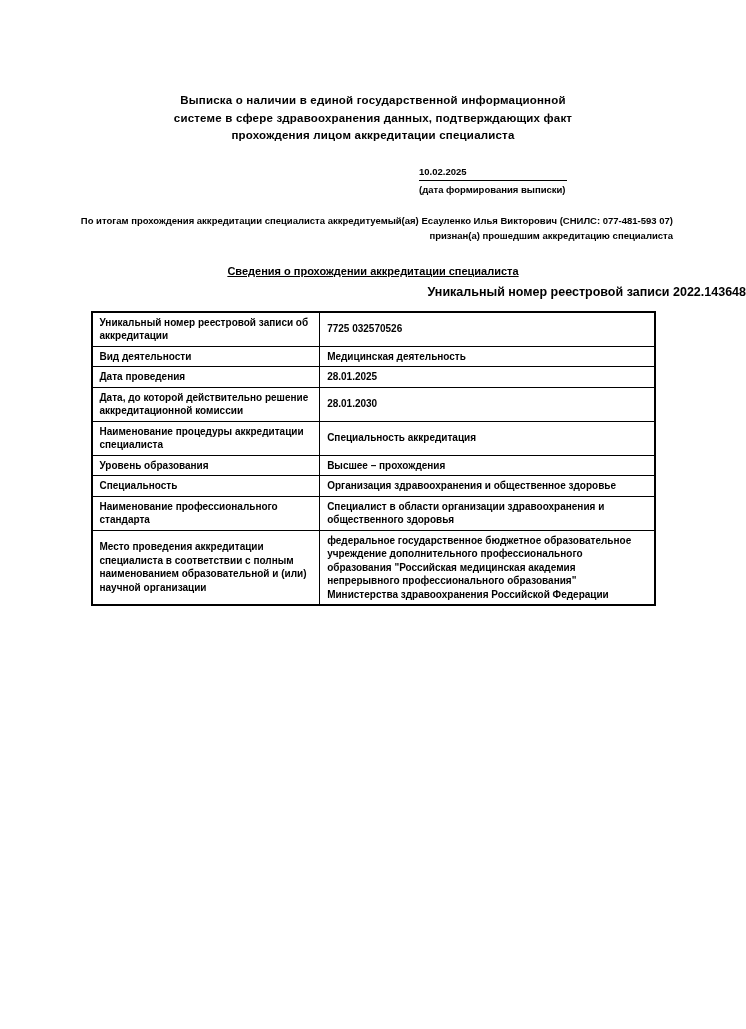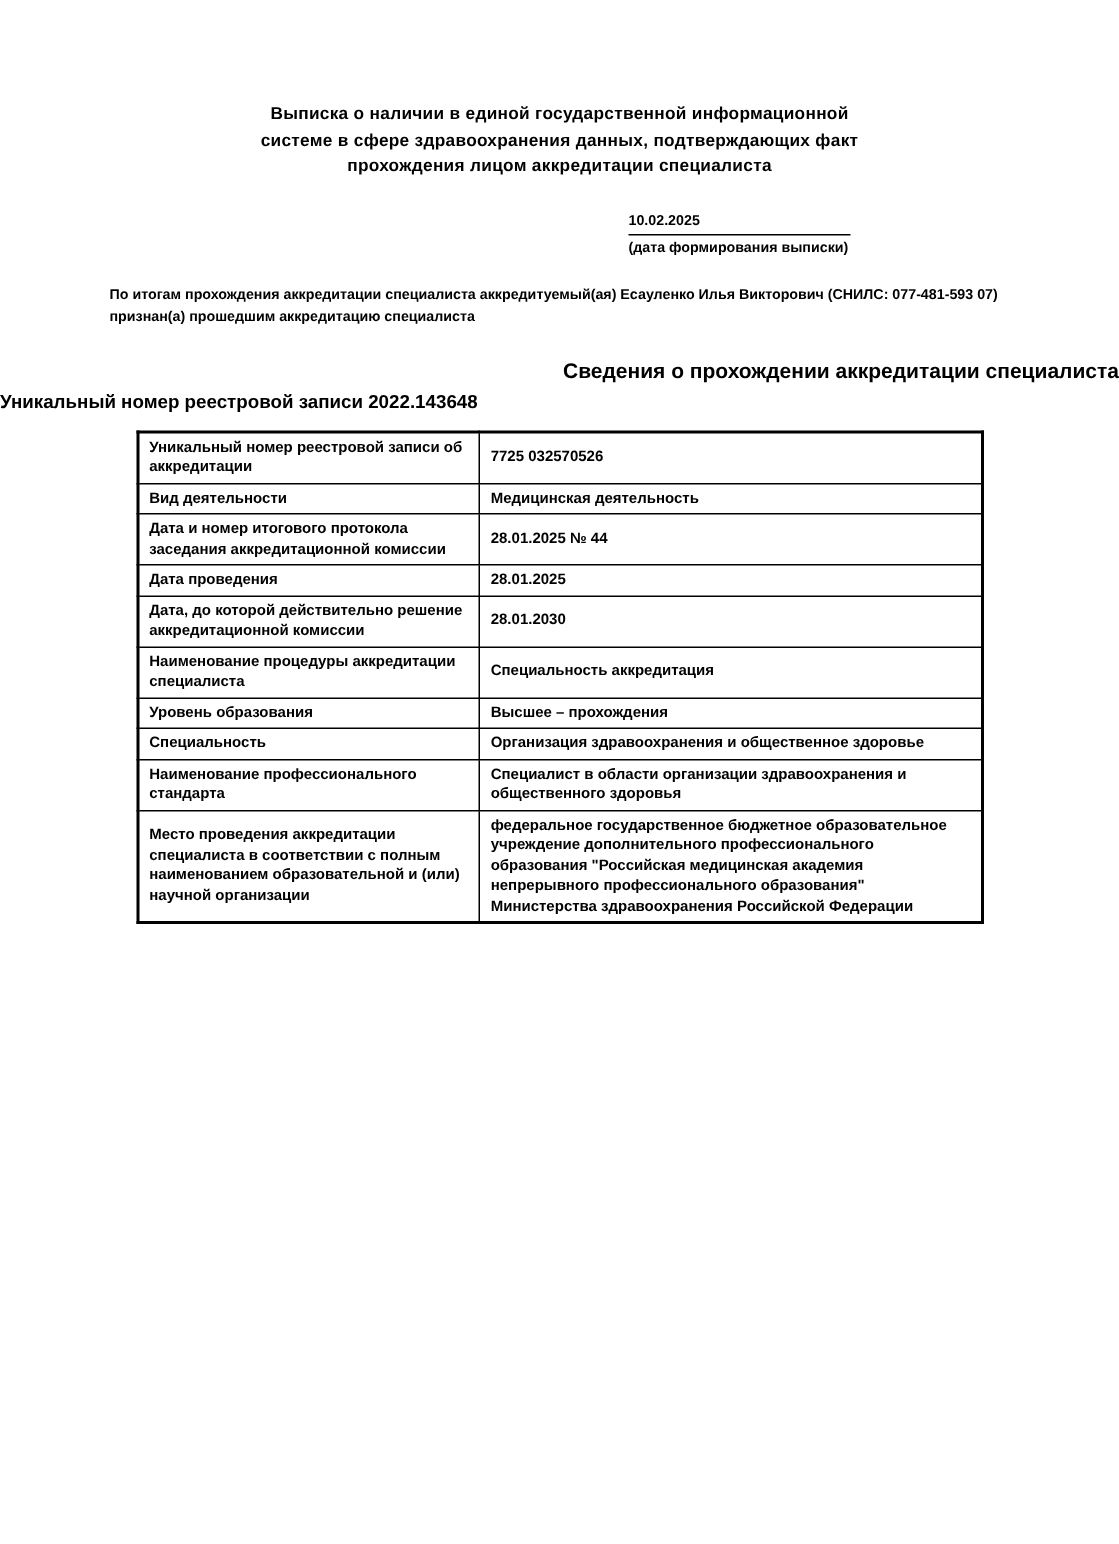--- a/index.html
+++ b/index.html
@@ -10,21 +10,21 @@
   .page {
     position: relative;
     width: 746px;
     height: 1029px;
     margin: 0 auto;
     background: #ffffff;
     color: #000000;
     font-family: "Liberation Sans", "DejaVu Sans", sans-serif;
     font-weight: bold;
     box-sizing: border-box;
-    padding-top: 68px;
+    padding-top: 92px;
     overflow: hidden;
   }
   .doc-title {
     text-align: center;
     font-size: 11.5px;
     line-height: 17.5px;
     letter-spacing: 0.2px;
   }
   .date-block {
     width: 148px;
@@ -37,33 +37,34 @@
     border-bottom: 1.5px solid #000000;
     padding-bottom: 2px;
   }
   .date-caption {
     display: block;
     padding-top: 2px;
   }
   .intro-paragraph {
     max-width: 600px;
     margin: 17px auto 0;
-    text-align: left;
+    text-align: right;
     font-size: 9.5px;
     line-height: 15px;
   }
   .section-heading {
     margin-top: 22px;
-    text-align: right;
-    font-size: 14px;
+    text-align: center;
+    font-size: 11px;
     line-height: 13px;
+    text-decoration: underline;
   }
   .registry-heading {
     margin-top: 6px;
-    text-align: left;
+    text-align: right;
     font-size: 12.5px;
     line-height: 16px;
   }
   table.accreditation-table {
     width: 565px;
     margin: 11px auto 0;
     border-collapse: collapse;
     border: 2px solid #000000;
     table-layout: fixed;
   }
@@ -105,24 +106,20 @@
     <tbody>
         <tr>
           <td class="label-cell">Уникальный номер реестровой записи об аккредитации</td>
           <td class="value-cell">7725 032570526</td>
         </tr>
         <tr>
           <td class="label-cell">Вид деятельности</td>
           <td class="value-cell">Медицинская деятельность</td>
         </tr>
         <tr>
-          <td class="label-cell">Дата и номер итогового протокола заседания аккредитационной комиссии</td>
-          <td class="value-cell">28.01.2025 № 44</td>
-        </tr>
-        <tr>
           <td class="label-cell">Дата проведения</td>
           <td class="value-cell">28.01.2025</td>
         </tr>
         <tr>
           <td class="label-cell">Дата, до которой действительно решение аккредитационной комиссии</td>
           <td class="value-cell">28.01.2030</td>
         </tr>
         <tr>
           <td class="label-cell">Наименование процедуры аккредитации специалиста</td>
           <td class="value-cell">Специальность аккредитация</td>

